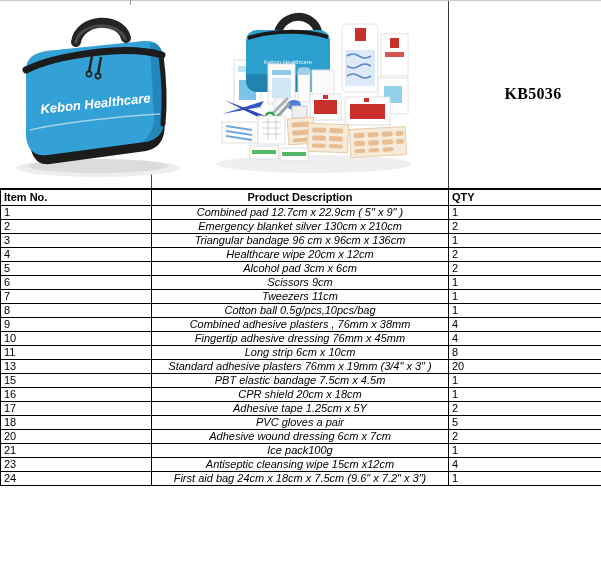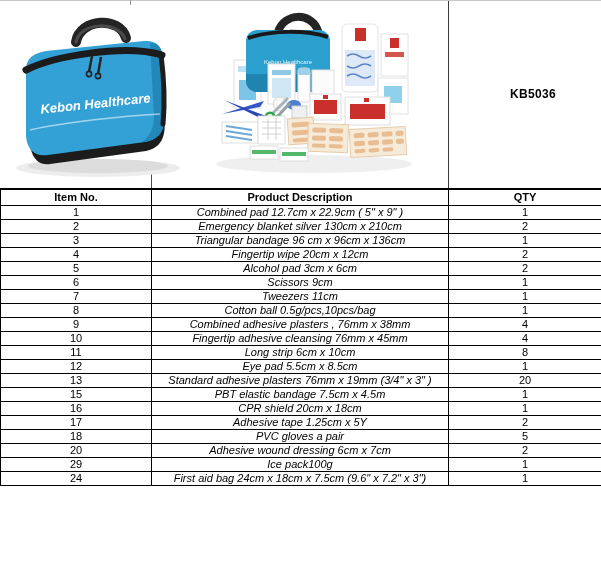--- a/index.html
+++ b/index.html
@@ -12,40 +12,40 @@
   .top-border{position:absolute;left:0;top:0;width:601px;height:1px;background:#c9c9c9;}
   .v-divider{position:absolute;left:448px;top:1px;width:1px;height:187px;background:#3a3a3a;}
   .grid-tick-top{position:absolute;left:130px;top:0;width:1px;height:5px;background:#9a9a9a;}
   .grid-tick-bottom{position:absolute;left:151px;top:171px;width:1px;height:17px;background:#4a4a4a;}
   .bag-photo{position:absolute;left:4px;top:8px;}
   .kit-photo{position:absolute;left:208px;top:4px;}
   .product-code{
     position:absolute;left:449px;top:0;width:152px;height:188px;
     display:flex;align-items:center;justify-content:center;
     padding-left:16px;box-sizing:border-box;
-    font-weight:bold;font-size:12px;letter-spacing:.3px;
+    font-weight:bold;font-size:16px;letter-spacing:.3px;font-family:Liberation Serif, serif;
   }
   
   .spec-table{
     position:absolute;left:0;top:188px;width:601px;
     border-collapse:collapse;table-layout:fixed;
     font-size:11px;
   }
   .spec-table col.c-item{width:151px;}
   .spec-table col.c-desc{width:297px;}
   .spec-table col.c-qty{width:153px;}
   .spec-table td,.spec-table th{
     border:1px solid #000;
     padding:0 3px;box-sizing:border-box;
     white-space:nowrap;overflow:hidden;
     line-height:13px;vertical-align:middle;
   }
   .spec-table thead th{border-top:2px solid #000;font-weight:bold;height:16px;}
   .spec-table tbody td{height:13.85px;font-weight:normal;}
-  .col-center{text-align:center;}
+  .col-center{text-align:left;}
   .col-left{text-align:center;}
   .spec-table td.desc{position:relative;font-style:italic;}
   .comment-marker::before{
     content:"";position:absolute;left:0;top:0;width:0;height:0;
     border-top:5px solid #1f9e3d;border-right:5px solid transparent;
   }
 </style>
 </head>
 <body>
 
@@ -240,21 +240,21 @@
         </tr>
 
         <tr>
           <td class="col-center">3</td>
           <td class="col-left desc">Triangular bandage 96 cm x 96cm x 136cm</td>
           <td class="col-center">1</td>
         </tr>
 
         <tr>
           <td class="col-center">4</td>
-          <td class="col-left desc">Fingertip wipe 20cm x 12cm</td>
+          <td class="col-left desc">Healthcare wipe 20cm x 12cm</td>
           <td class="col-center">2</td>
         </tr>
 
         <tr>
           <td class="col-center">5</td>
           <td class="col-left desc">Alcohol pad 3cm x 6cm</td>
           <td class="col-center">2</td>
         </tr>
 
         <tr>
@@ -276,35 +276,30 @@
         </tr>
 
         <tr>
           <td class="col-center">9</td>
           <td class="col-left desc">Combined adhesive plasters , 76mm x 38mm</td>
           <td class="col-center">4</td>
         </tr>
 
         <tr>
           <td class="col-center">10</td>
-          <td class="col-left desc">Fingertip adhesive cleansing 76mm x 45mm</td>
+          <td class="col-left desc">Fingertip adhesive dressing 76mm x 45mm</td>
           <td class="col-center">4</td>
         </tr>
 
         <tr>
           <td class="col-center">11</td>
           <td class="col-left desc">Long strip 6cm x 10cm</td>
           <td class="col-center">8</td>
         </tr>
 
-        <tr>
-          <td class="col-center">12</td>
-          <td class="col-left desc">Eye pad 5.5cm x 8.5cm</td>
-          <td class="col-center">1</td>
-        </tr>
 
         <tr>
           <td class="col-center">13</td>
           <td class="col-left desc">Standard adhesive plasters 76mm x 19mm (3/4" x 3" )</td>
           <td class="col-center">20</td>
         </tr>
 
 
         <tr>
           <td class="col-center">15</td>
@@ -331,26 +326,31 @@
         </tr>
 
 
         <tr>
           <td class="col-center">20</td>
           <td class="col-left desc">Adhesive wound dressing 6cm x 7cm</td>
           <td class="col-center">2</td>
         </tr>
 
         <tr>
-          <td class="col-center">29</td>
+          <td class="col-center">21</td>
           <td class="col-left desc">Ice pack100g</td>
           <td class="col-center">1</td>
         </tr>
 
 
+        <tr>
+          <td class="col-center">23</td>
+          <td class="col-left desc">Antiseptic cleansing wipe 15cm x12cm</td>
+          <td class="col-center">4</td>
+        </tr>
 
         <tr>
           <td class="col-center">24</td>
           <td class="col-left desc">First aid bag 24cm x 18cm x 7.5cm (9.6" x 7.2" x 3")</td>
           <td class="col-center">1</td>
         </tr>
       </tbody>
   </table>
 
 </div>

